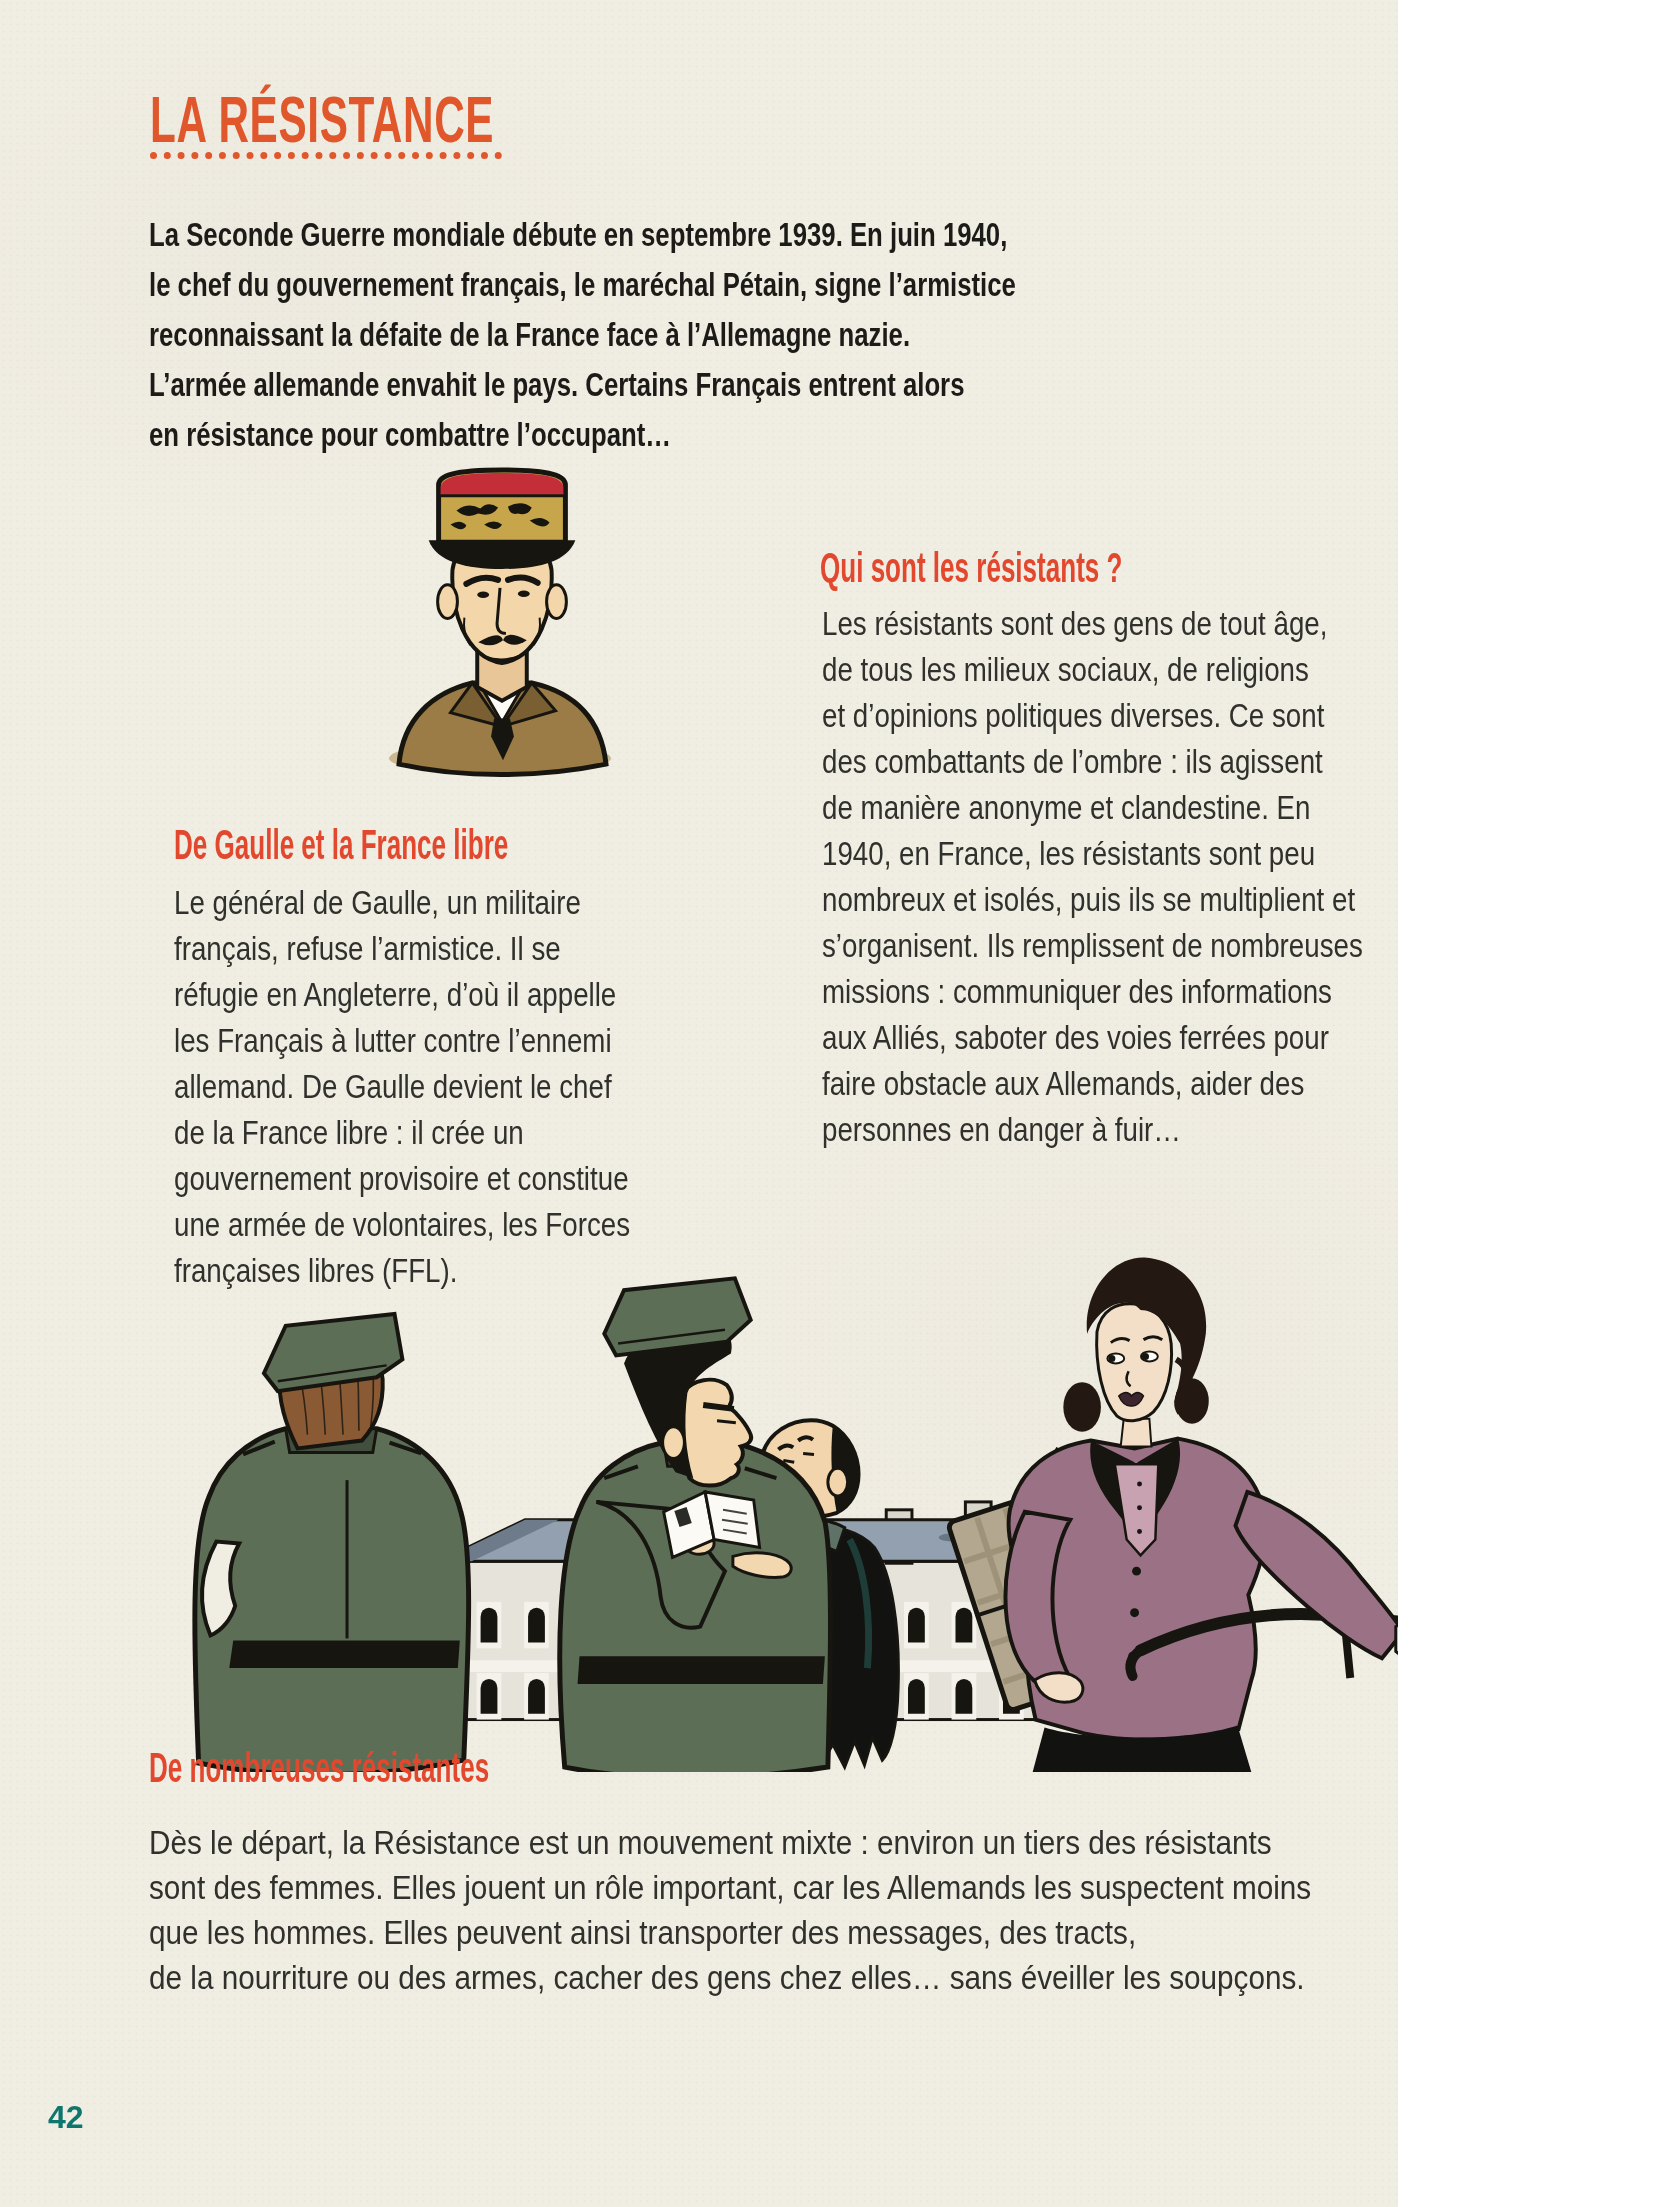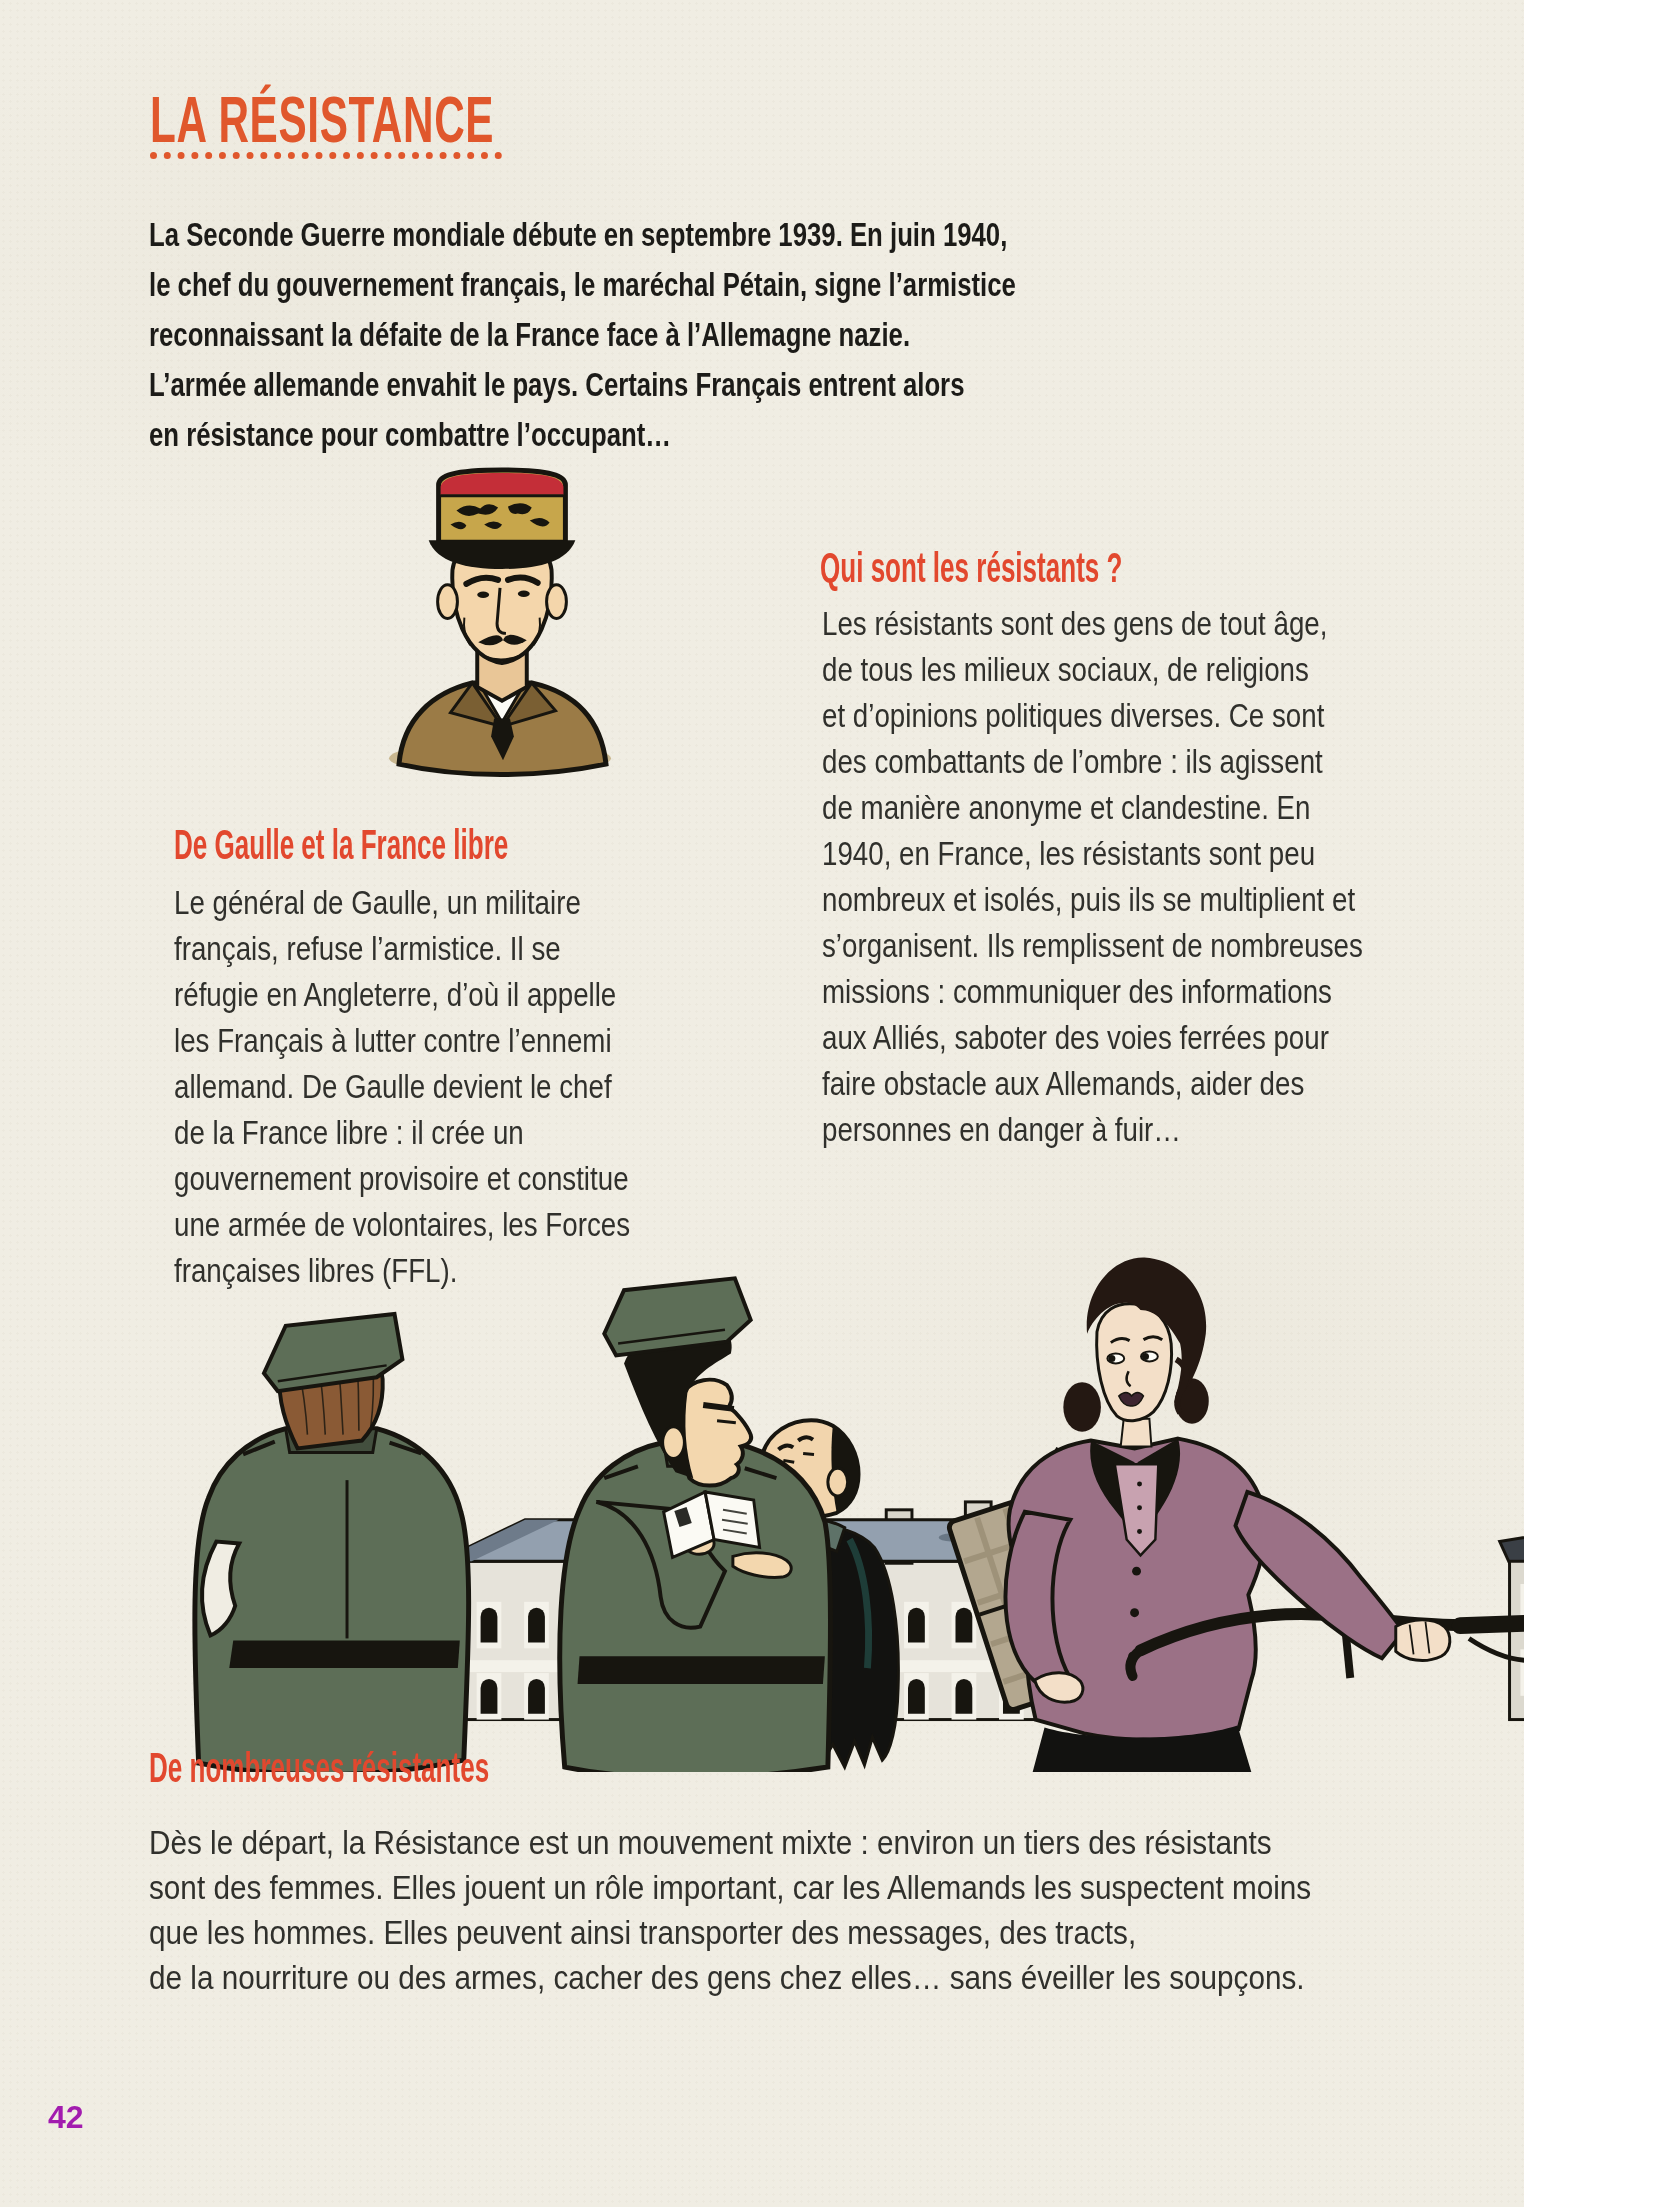--- a/index.html
+++ b/index.html
@@ -1,18 +1,18 @@
 <!DOCTYPE html>
 <html lang="fr"><head>
 <meta charset="utf-8">
 <style>
   html,body{margin:0;padding:0;}
   .page{
     position:relative;
-    width:1524px;height:2208px;
+    width:1398px;height:2208px;
     background:#f0ede3;
     overflow:hidden;
     font-family:"Liberation Sans", sans-serif;
     color:#23221f;
   }
   
   .page::before{
     content:"";position:absolute;inset:0;pointer-events:none;
     background-image:
       radial-gradient(rgba(130,120,95,.045) 1px, transparent 1.3px),
@@ -54,21 +54,21 @@
   }
   .col-left{left:174px;top:880px;width:752px;}
   .col-right{left:822px;top:601px;width:891px;}
   .bottom-par{
     left:149px;top:1820px;width:1683px;
     font-size:33px;line-height:45px;color:#30302c;white-space:pre-line;
     transform:scaleX(0.90);transform-origin:left top;
   }
   .page-number{
     left:48px;top:2099px;
-    font-size:32px;font-weight:bold;color:#a21caf;
+    font-size:32px;font-weight:bold;color:#0f766e;
   }
   .portrait-box{left:381px;top:463px;width:243px;height:317px;z-index:2;}
   .scene-box{left:139px;top:1213px;width:1445px;height:559px;z-index:1;}
   svg{display:block;}
 </style>
 </head>
 <body>
 
 <div class="page">
 

